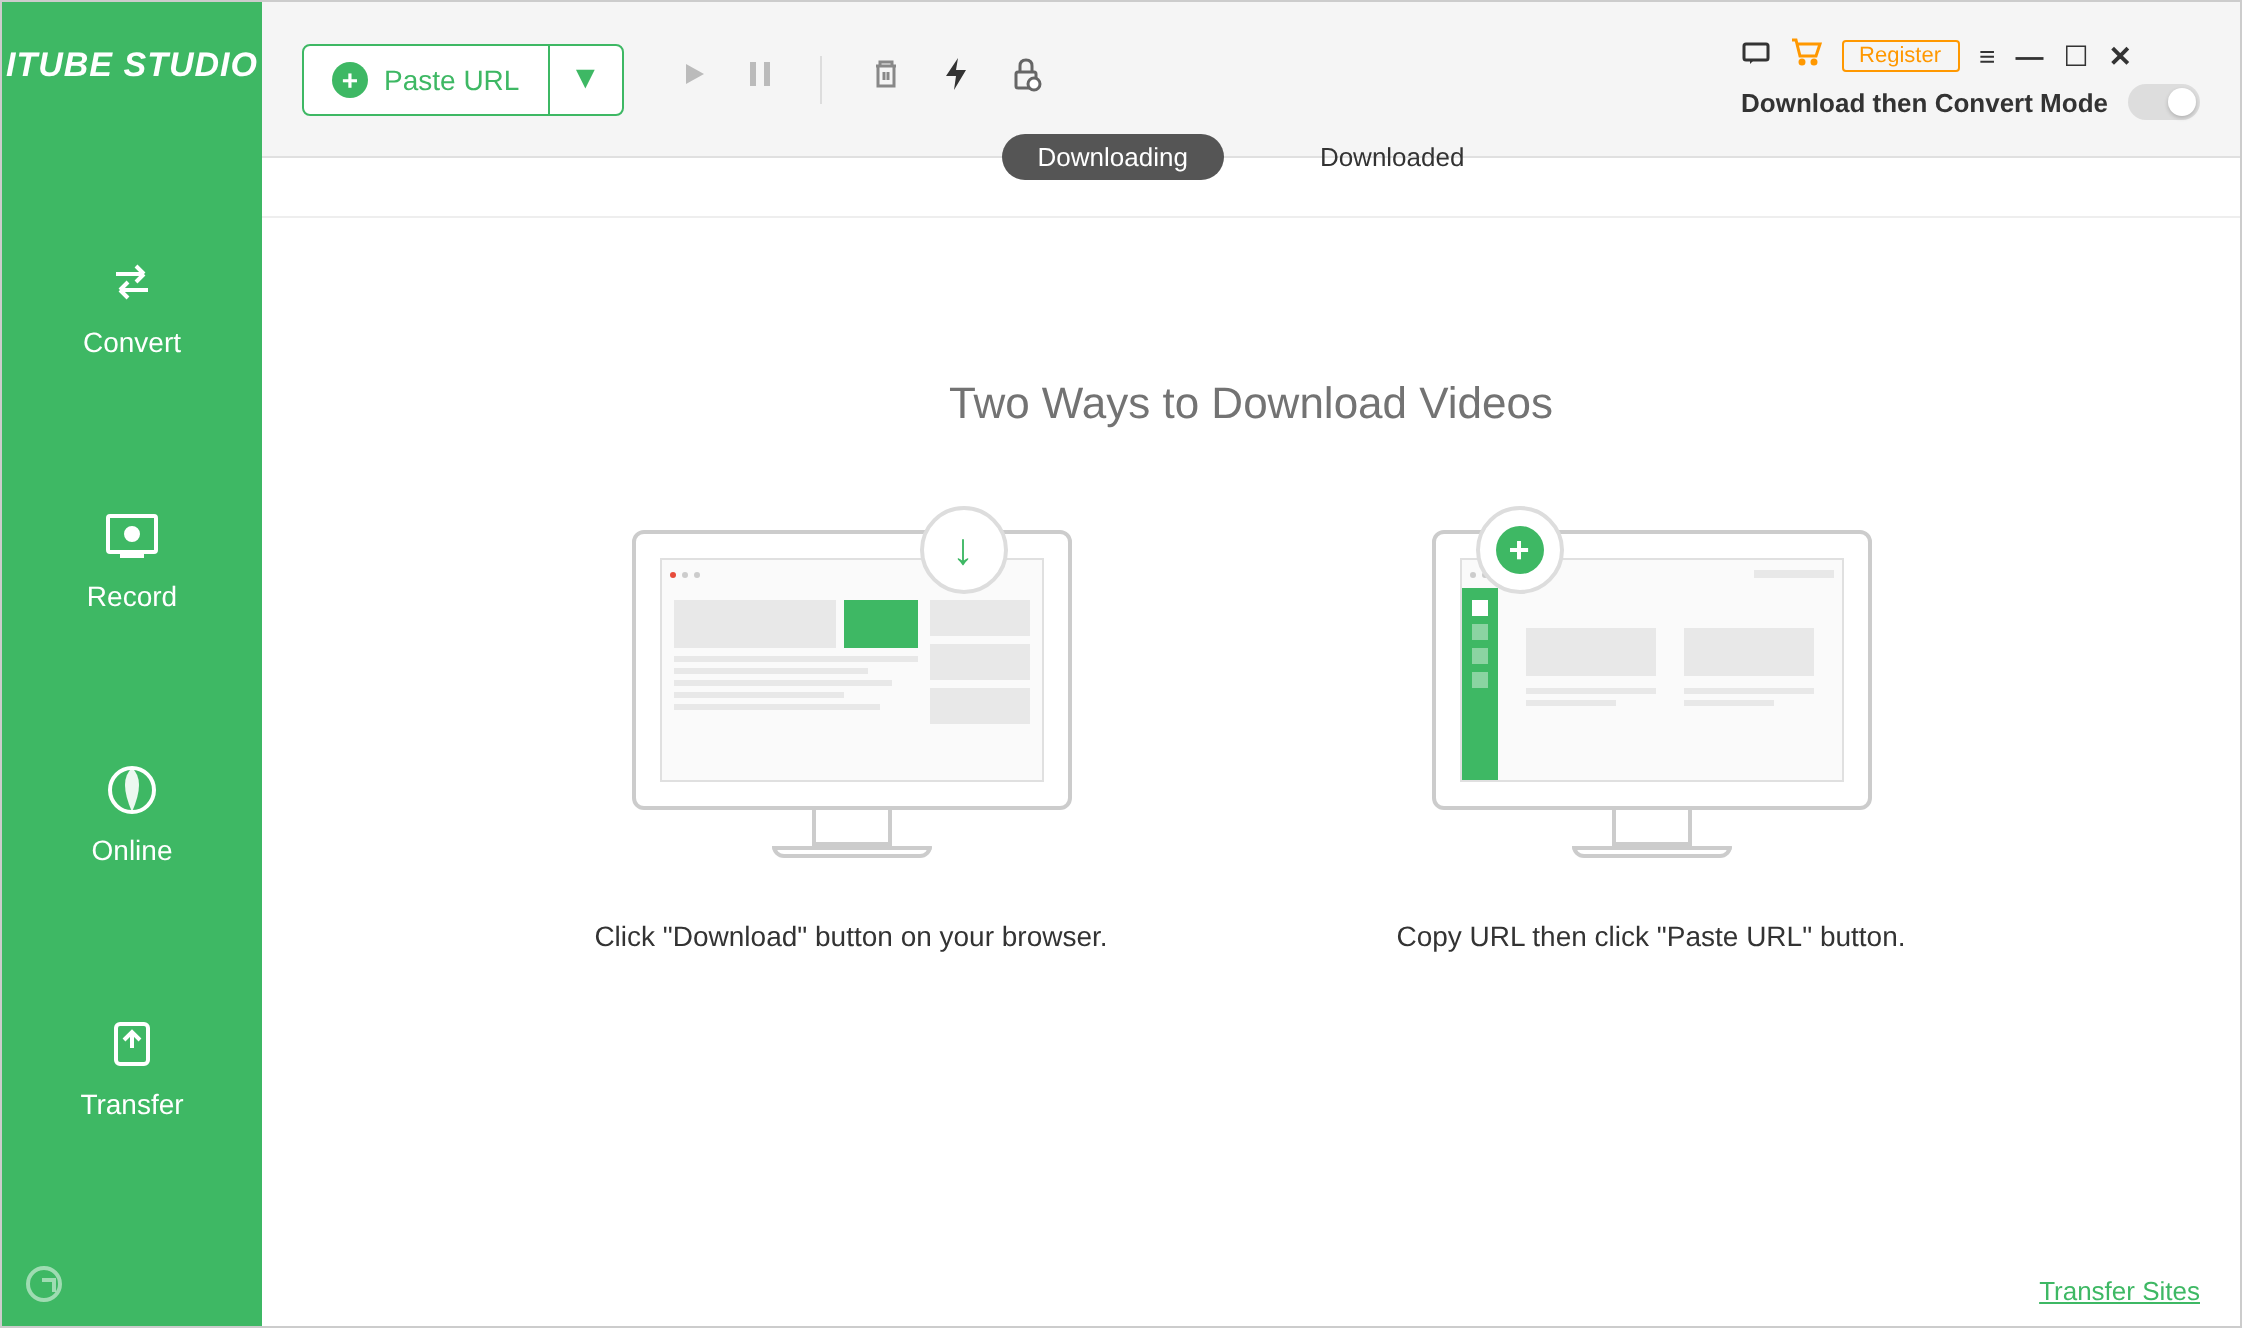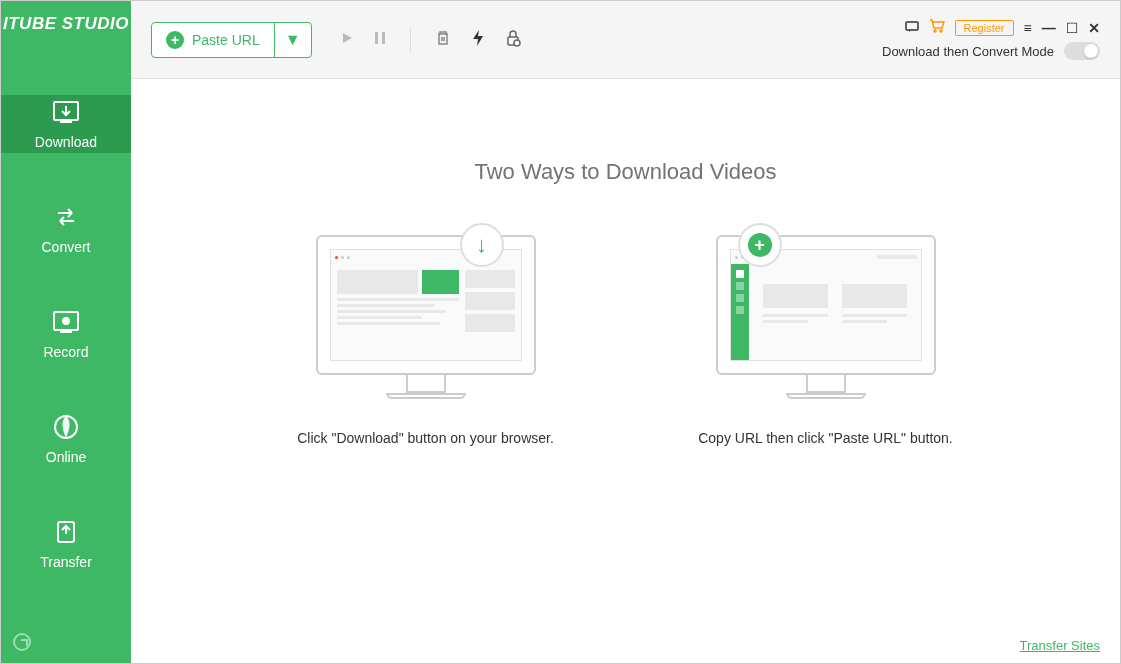--- a/index.html
+++ b/index.html
@@ -15,25 +15,25 @@
 .clock-icon::after { content: ''; position: absolute; width: 5px; height: 5px; border-top: 2px solid rgba(255,255,255,0.5); border-right: 2px solid rgba(255,255,255,0.5); top: 4px; left: 6px; }
 .main { flex: 1; display: flex; flex-direction: column; background: #f5f5f5; }
 .topbar { height: 78px; background: #f5f5f5; border-bottom: 1px solid #e0e0e0; display: flex; align-items: center; padding: 0 20px; gap: 8px; }
 .paste-btn { display: flex; align-items: center; border: 1px solid #3eb864; border-radius: 4px; background: #fff; height: 36px; cursor: pointer; }
 .paste-btn-main { display: flex; align-items: center; gap: 8px; padding: 0 14px; color: #3eb864; font-size: 14px; border-right: 1px solid #3eb864; height: 100%; }
 .paste-btn-arrow { padding: 0 10px; color: #3eb864; display: flex; align-items: center; height: 100%; }
 .plus-circle { width: 18px; height: 18px; background: #3eb864; border-radius: 50%; color: #fff; display: flex; align-items: center; justify-content: center; font-weight: bold; font-size: 14px; }
 .toolbar-icons { display: flex; align-items: center; gap: 20px; margin-left: 20px; }
 .toolbar-icon { color: #aaa; cursor: pointer; }
 .toolbar-sep { width: 1px; height: 24px; background: #ddd; margin: 0 4px; }
-.topbar-right { margin-left: auto; display: flex; flex-direction: column; align-items: flex-end; gap: 6px; }
+.topbar-right { margin-left: auto; display: flex; flex-direction: column; align-items: flex-start; gap: 6px; }
 .window-controls { display: flex; align-items: center; gap: 10px; }
 .register-btn { border: 1px solid #ff9800; color: #ff9800; font-size: 11px; padding: 1px 8px; cursor: pointer; border-radius: 2px; }
 .win-icon { cursor: pointer; color: #333; font-size: 14px; }
-.mode-row { display: flex; align-items: center; gap: 10px; font-size: 13px; color: #333; }
+.mode-row { display: flex; align-items: center; gap: 10px; font-size: 13px; color: #333; font-weight: bold; }
 .toggle { width: 36px; height: 18px; background: #ddd; border-radius: 9px; position: relative; cursor: pointer; }
 .toggle::after { content: ''; position: absolute; width: 14px; height: 14px; background: #fff; border-radius: 50%; top: 2px; right: 2px; box-shadow: 0 1px 2px rgba(0,0,0,0.2); }
 .tabs { height: 30px; background: #fff; display: flex; align-items: flex-start; justify-content: center; gap: 30px; border-bottom: 1px solid #eee; }
 .tab { padding: 4px 18px; font-size: 13px; cursor: pointer; color: #333; border-radius: 12px; position: relative; top: -12px; }
 .tab.active { background: #555; color: #fff; }
 .content { flex: 1; background: #fff; display: flex; flex-direction: column; align-items: center; padding-top: 80px; position: relative; }
 .content-title { font-size: 22px; color: #737373; margin-bottom: 50px; }
 .ways { display: flex; gap: 120px; }
 .way { display: flex; flex-direction: column; align-items: center; width: 280px; }
 .way-desc { margin-top: 30px; font-size: 14px; color: #333; text-align: center; line-height: 1.4; }
@@ -64,30 +64,20 @@
 .mock-card { flex: 1; }
 .mock-card-img { height: 24px; background: #e8e8e8; margin-bottom: 6px; }
 .footer-link { position: absolute; bottom: 10px; right: 20px; color: #3eb864; font-size: 13px; text-decoration: underline; cursor: pointer; }
 </style>
 </head>
 <body>
 
 <div class="app">
   <div class="sidebar">
     <div class="logo">ITUBE STUDIO</div>
-    <div class="nav-item active">
-      <div class="nav-icon">
-        <svg width="28" height="24" viewBox="0 0 28 24" fill="none" stroke="#fff" stroke-width="2">
-            <rect x="2" y="2" width="24" height="18" rx="1"></rect>
-            <path d="M14 6 L14 14 M10 11 L14 15 L18 11" fill="none"></path>
-            <line x1="8" y1="22" x2="20" y2="22"></line>
-          </svg>
-      </div>
-      <span>Download</span>
-    </div>
     <div class="nav-item">
       <div class="nav-icon">
         <svg width="28" height="24" viewBox="0 0 28 24" fill="none" stroke="#fff" stroke-width="2">
             <path d="M6 8 L20 8 M20 8 L16 4 M20 8 L16 12"></path>
             <path d="M22 16 L8 16 M8 16 L12 12 M8 16 L12 20"></path>
           </svg>
       </div>
       <span>Convert</span>
     </div>
     <div class="nav-item">
@@ -170,20 +160,24 @@
           <span class="win-icon">☐</span>
           <span class="win-icon" style="font-weight:bold">✕</span>
         </div>
         <div class="mode-row">
           <span>Download then Convert Mode</span>
           <div class="toggle"></div>
         </div>
       </div>
     </div>
 
+    <div class="tabs">
+      <div class="tab active">Downloading</div>
+      <div class="tab">Downloaded</div>
+    </div>
 
     <div class="content">
       <div class="content-title">Two Ways to Download Videos</div>
       <div class="ways">
         <div class="way">
           <div class="monitor">
             <div class="screen">
               <div class="badge-circle badge-down">
                   <span class="arrow-down">↓</span>
                 </div>

